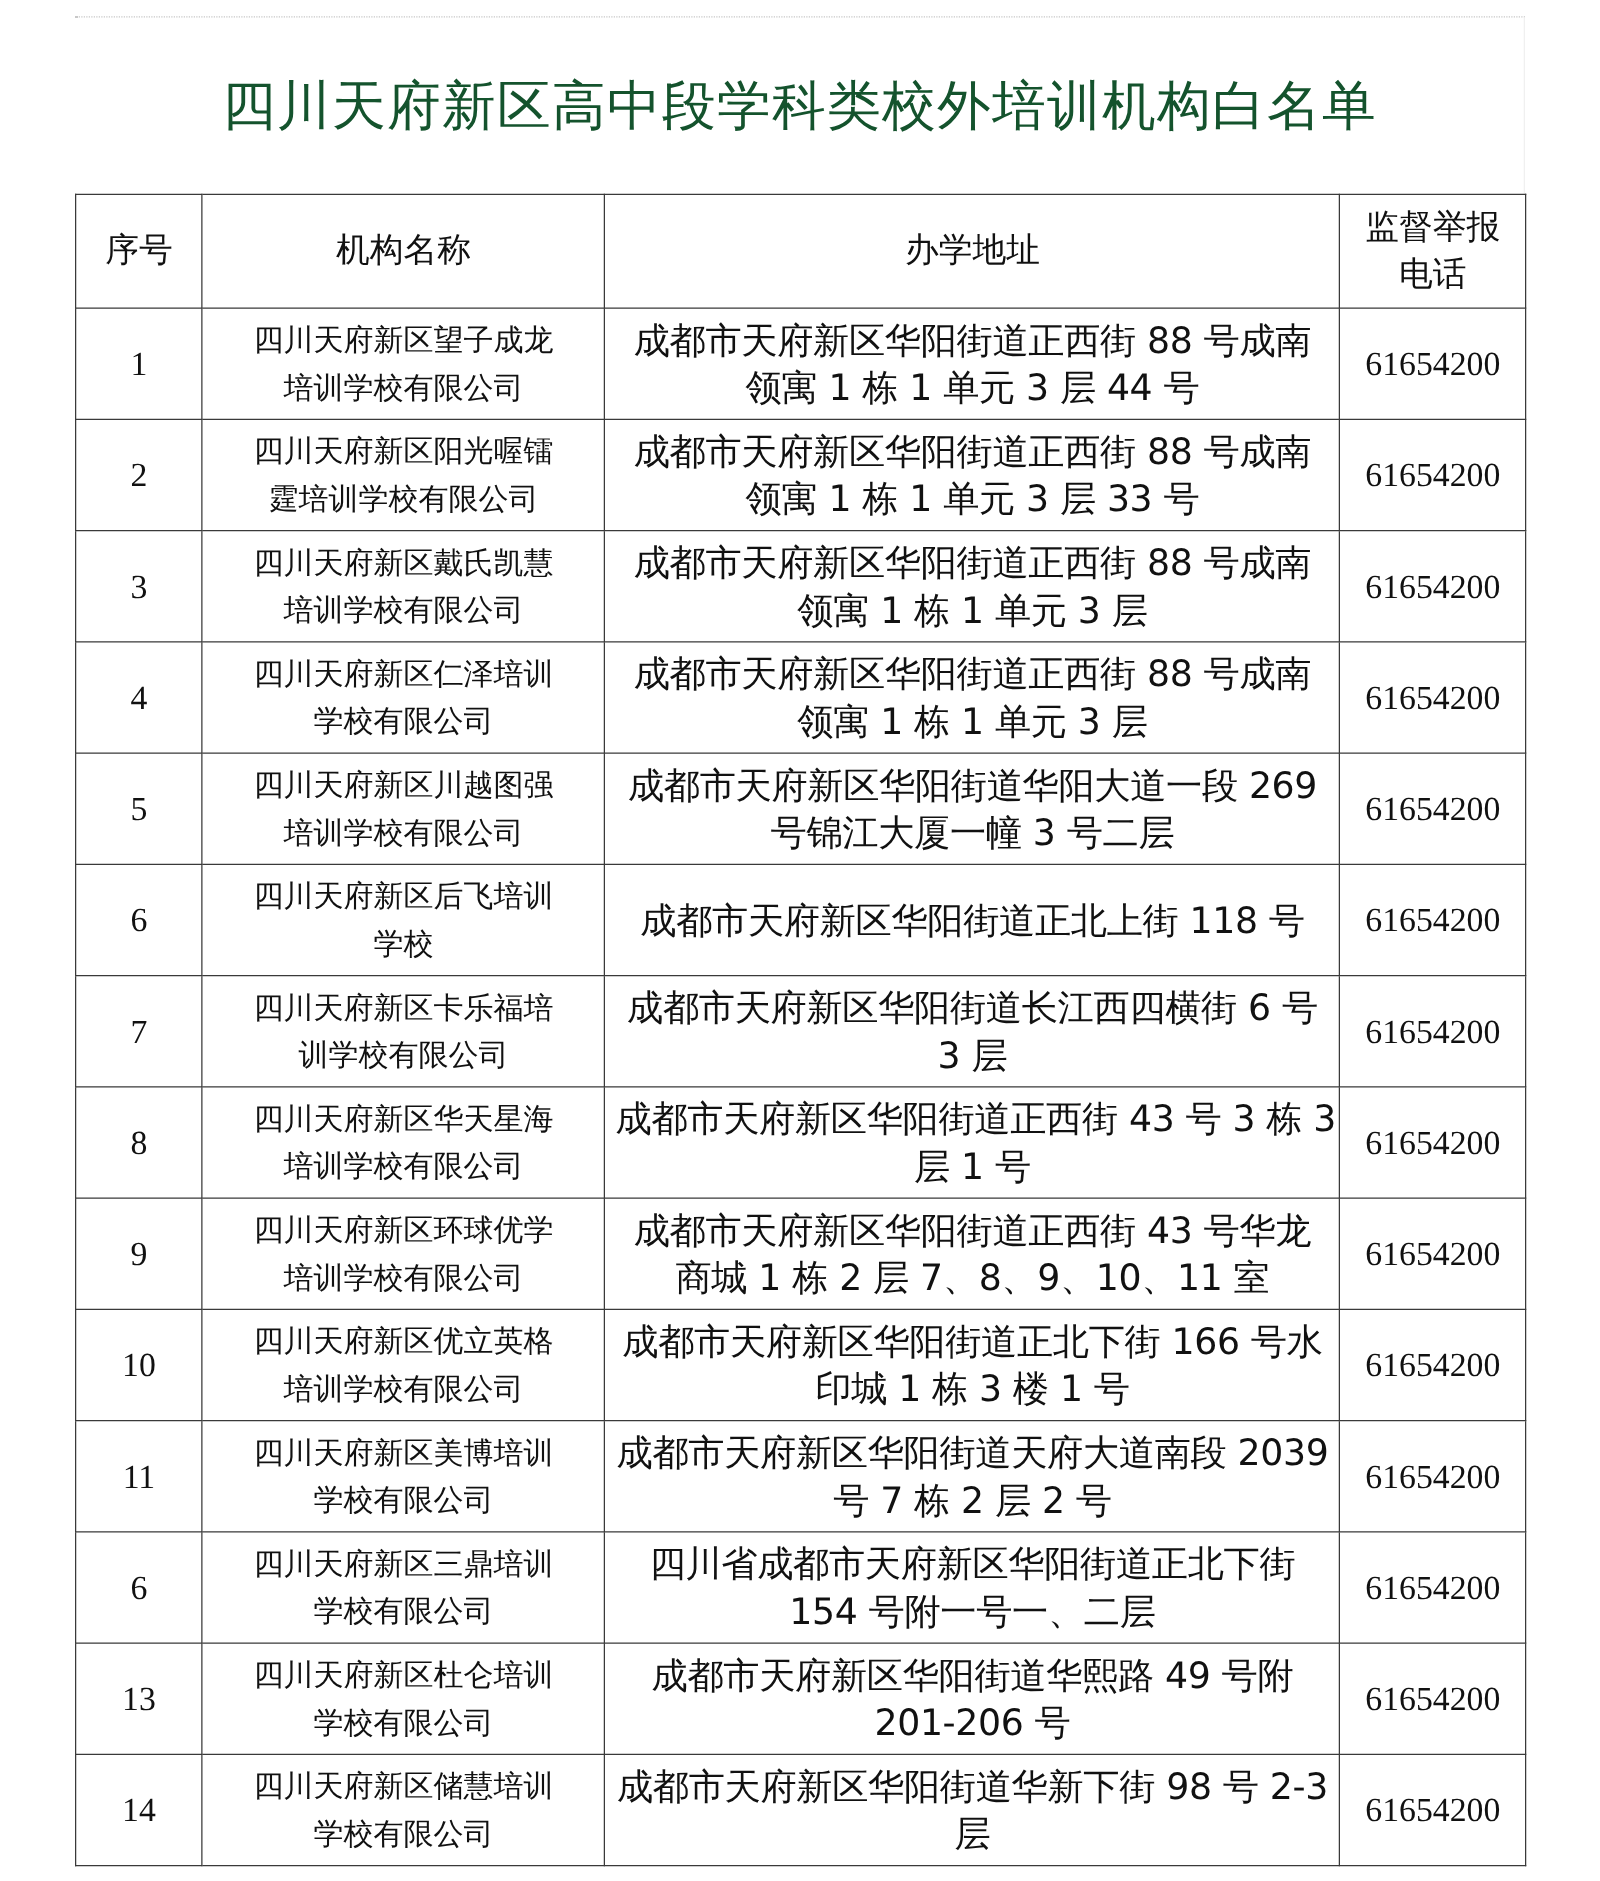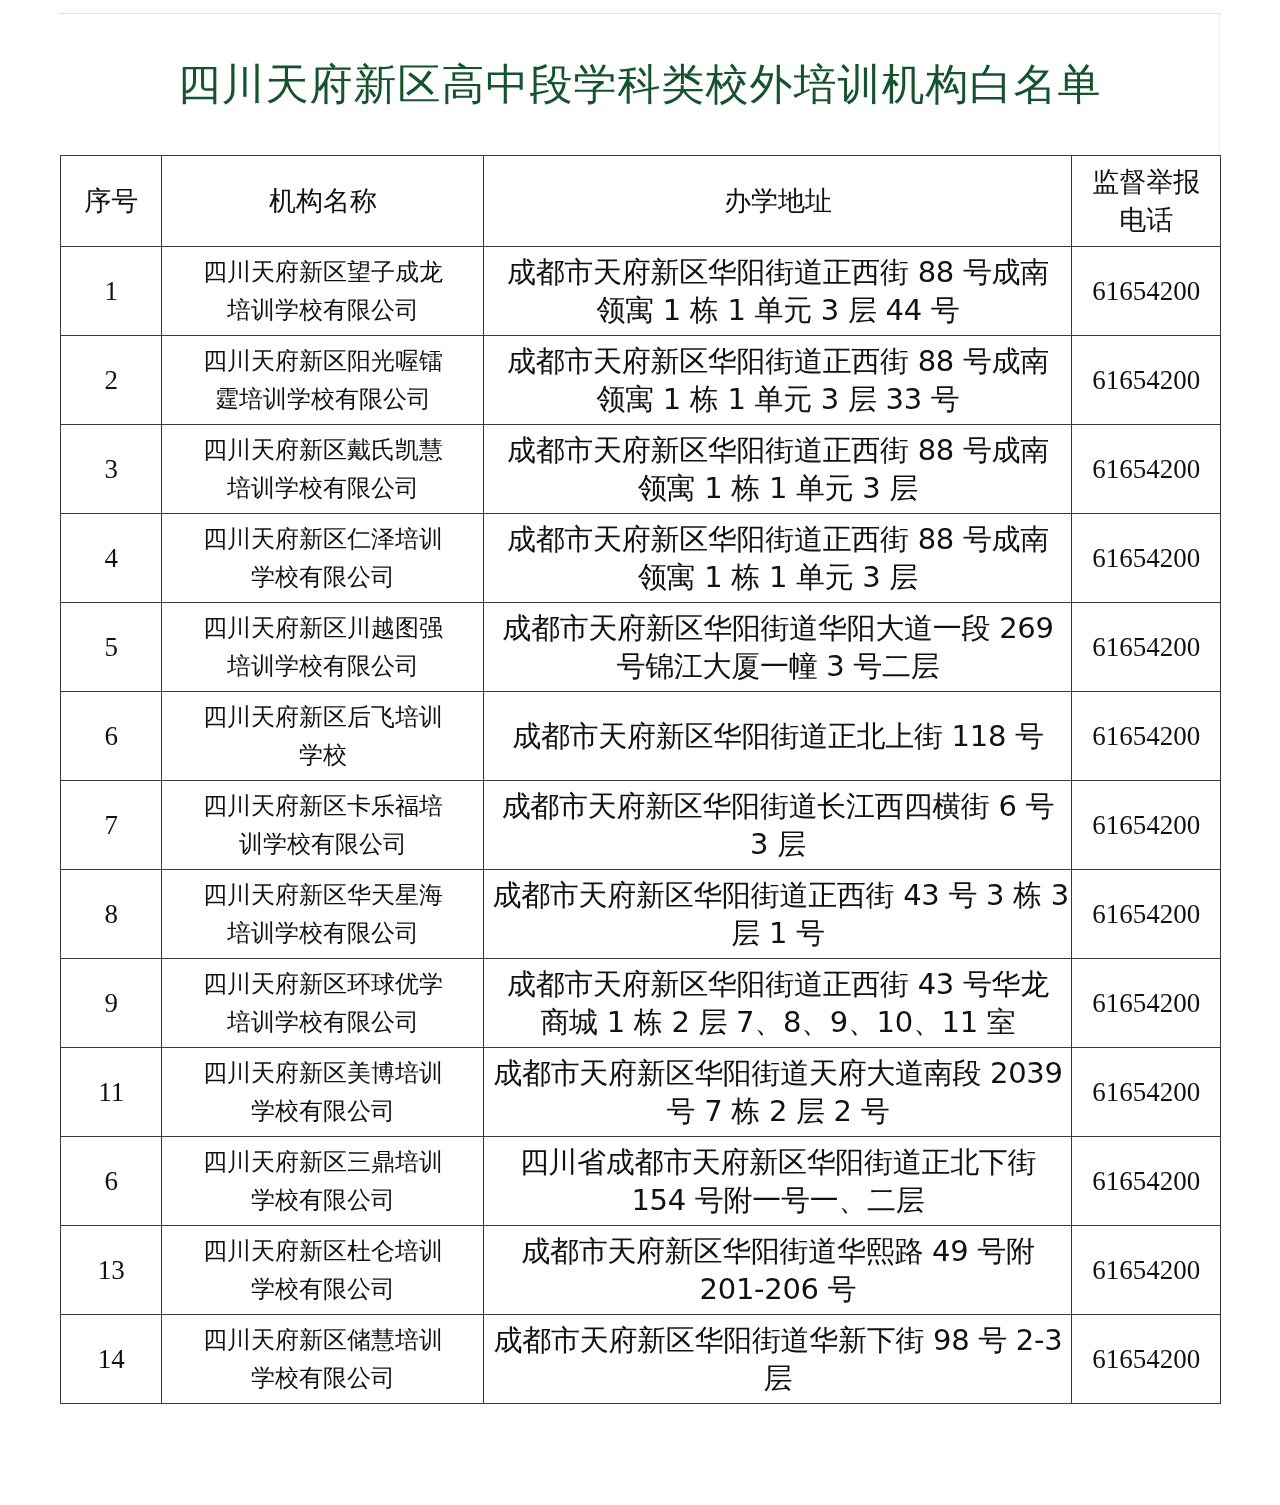--- a/index.html
+++ b/index.html
@@ -175,20 +175,32 @@
             <span class="ln">四川天府新区环球优学</span>
             <span class="ln">培训学校有限公司</span>
           </td>
         <td class="cell-addr">
             <span class="ln">成都市天府新区华阳街道正西街 43 号华龙</span>
             <span class="ln">商城 1 栋 2 层 7、8、9、10、11 室</span>
           </td>
         <td class="cell-tel">61654200</td>
       </tr>
       <tr>
+        <td class="cell-no">10</td>
+        <td class="cell-name">
+            <span class="ln">四川天府新区优立英格</span>
+            <span class="ln">培训学校有限公司</span>
+          </td>
+        <td class="cell-addr">
+            <span class="ln">成都市天府新区华阳街道正北下街 166 号水</span>
+            <span class="ln">印城 1 栋 3 楼 1 号</span>
+          </td>
+        <td class="cell-tel">61654200</td>
+      </tr>
+      <tr>
         <td class="cell-no">11</td>
         <td class="cell-name">
             <span class="ln">四川天府新区美博培训</span>
             <span class="ln">学校有限公司</span>
           </td>
         <td class="cell-addr">
             <span class="ln">成都市天府新区华阳街道天府大道南段 2039</span>
             <span class="ln">号 7 栋 2 层 2 号</span>
           </td>
         <td class="cell-tel">61654200</td>

